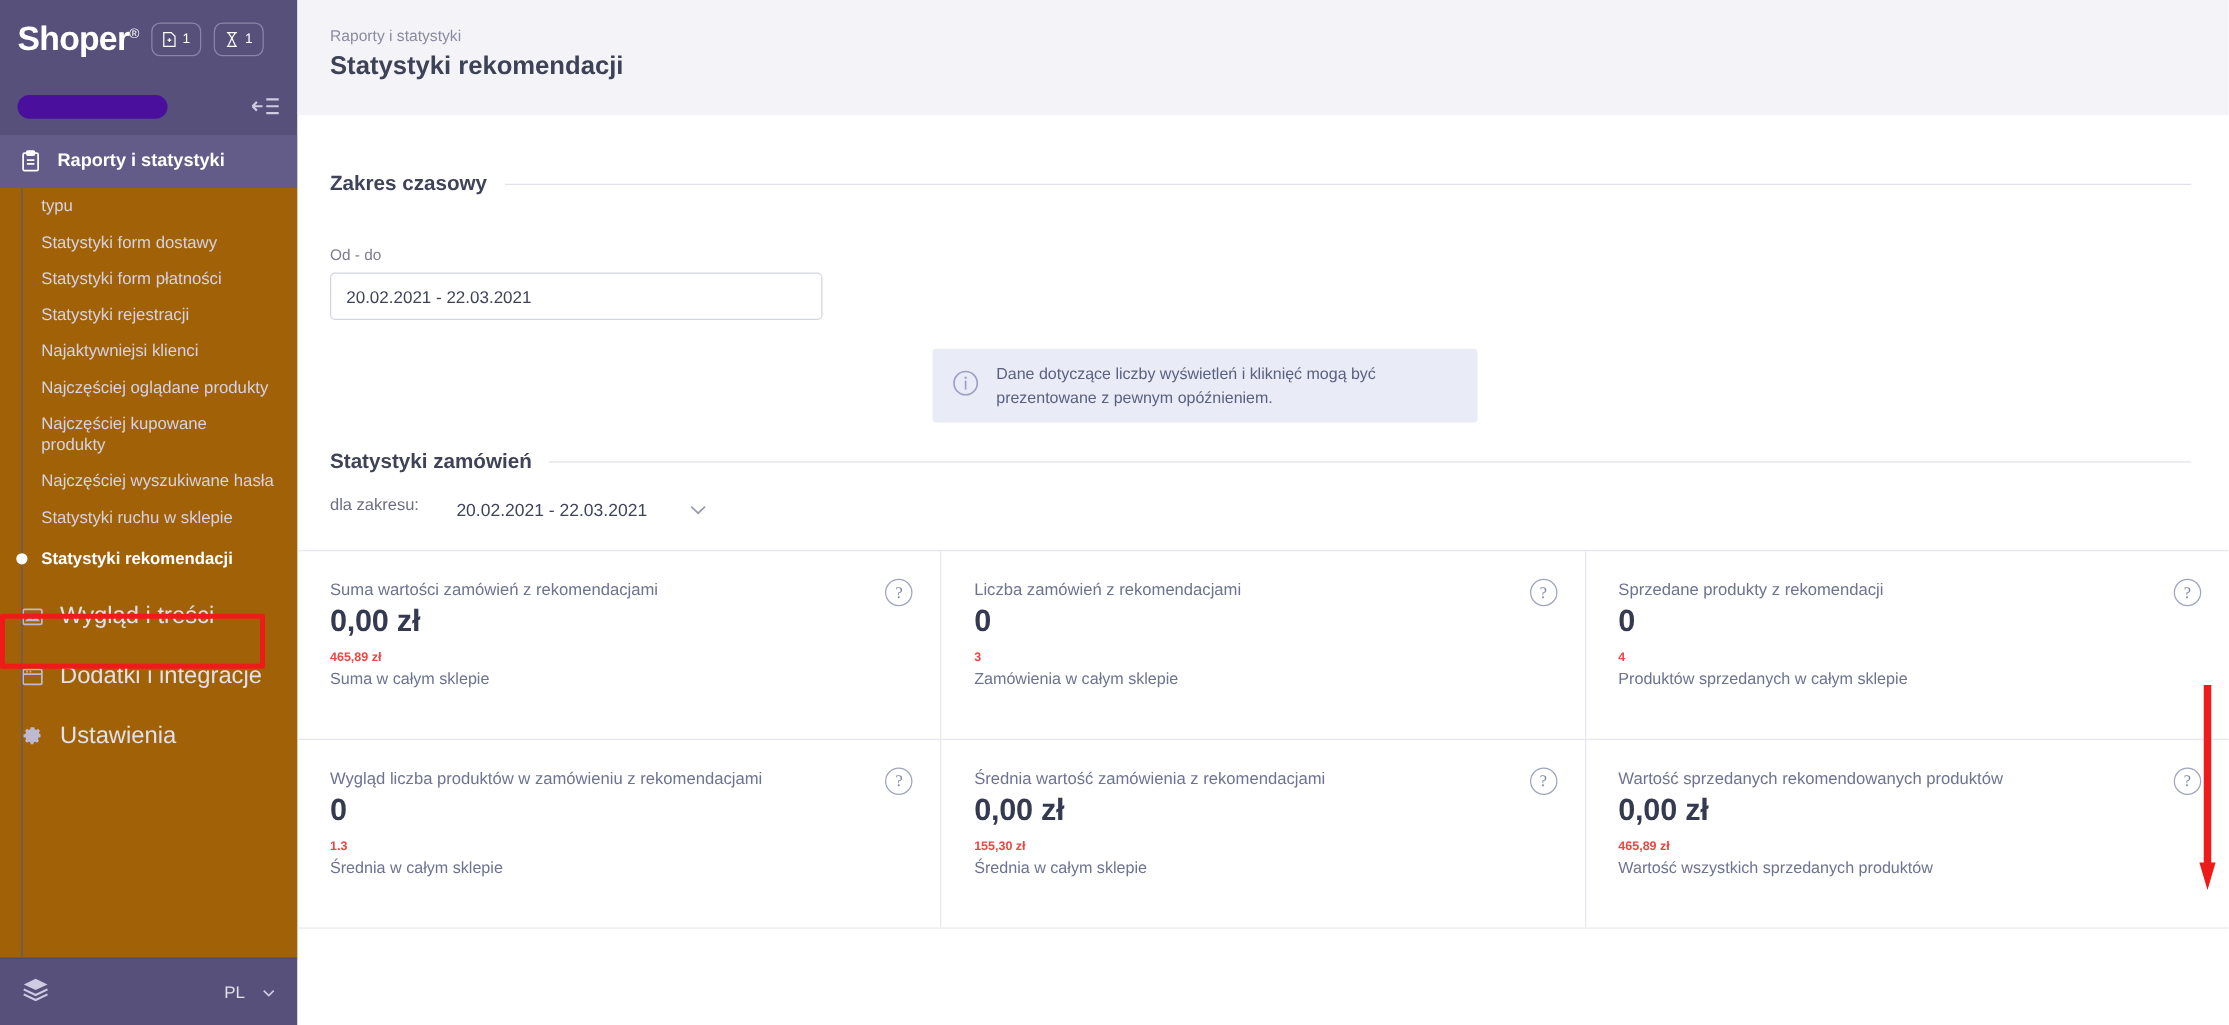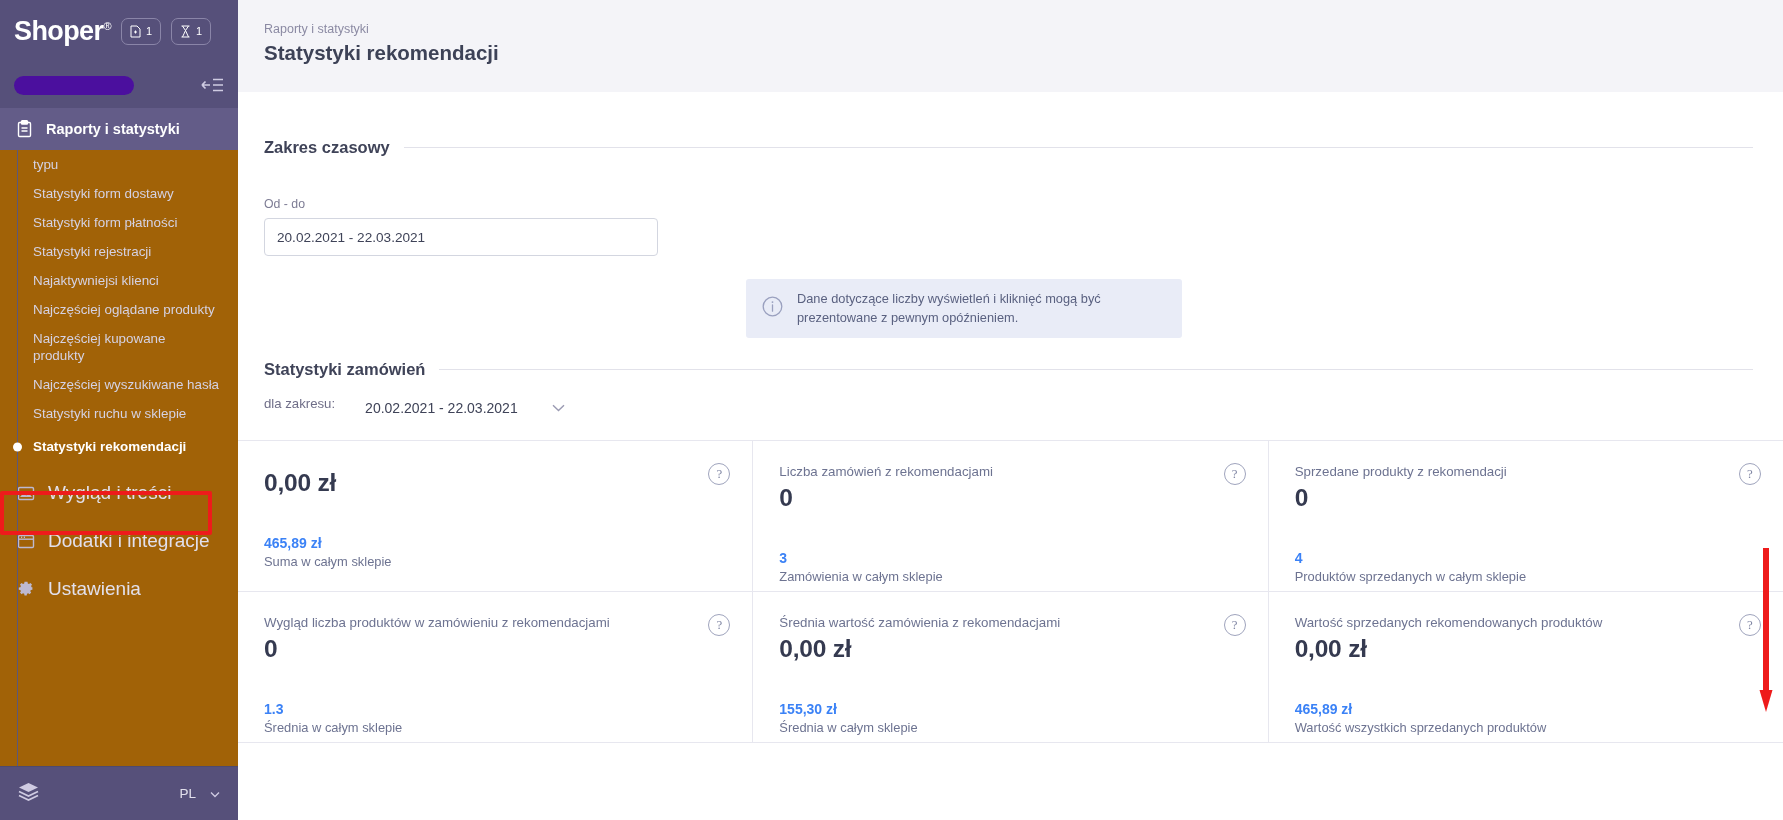--- a/index.html
+++ b/index.html
@@ -158,21 +158,21 @@
   .card {
     flex: 1 1 0; min-width: 0;
     padding: 23px 24px 22px 26px;
     position: relative;
     border-right: 1px solid #e7e7ef;
     height: 150px;
   }
   .card:last-child { border-right: none; }
   .card .ctitle { color: #6d7391; font-size: 13.3px; padding-right: 44px; }
   .card .cvalue { color: #353a50; font-size: 24.5px; font-weight: 700; margin-top: 5px; letter-spacing: -0.2px; }
-  .card .csub-v { color: #3b82f6; font-size: 14px; font-weight: 700; margin-top: 38px; }
+  .card .csub-v { color: #ef4444; font-size: 10px; font-weight: 700; margin-top: 9px; }
   .card .csub-l { color: #6d7391; font-size: 12.9px; margin-top: 3px; }
   .qmark {
     position: absolute; top: 22px; right: 22px;
     width: 22px; height: 22px; border-radius: 50%;
     border: 1.4px solid #9fa4bd; color: #7f85a3;
     display: flex; align-items: center; justify-content: center;
     font-size: 13px; font-weight: 400; cursor: pointer;
     font-family: "Liberation Serif", serif;
   }
 
@@ -347,20 +347,21 @@
               </svg>
           </span>
         </span>
       </div>
 
       <div class="cards" style="margin-top:20px;">
 
         <div class="card-row">
 
           <div class="card">
+            <div class="ctitle">Suma wartości zamówień z rekomendacjami</div>
             <div class="cvalue">0,00 zł</div>
             <div class="csub-v">465,89 zł</div>
             <div class="csub-l">Suma w całym sklepie</div>
             <div class="qmark">?</div>
           </div>
 
           <div class="card">
             <div class="ctitle">Liczba zamówień z rekomendacjami</div>
             <div class="cvalue">0</div>
             <div class="csub-v">3</div>

